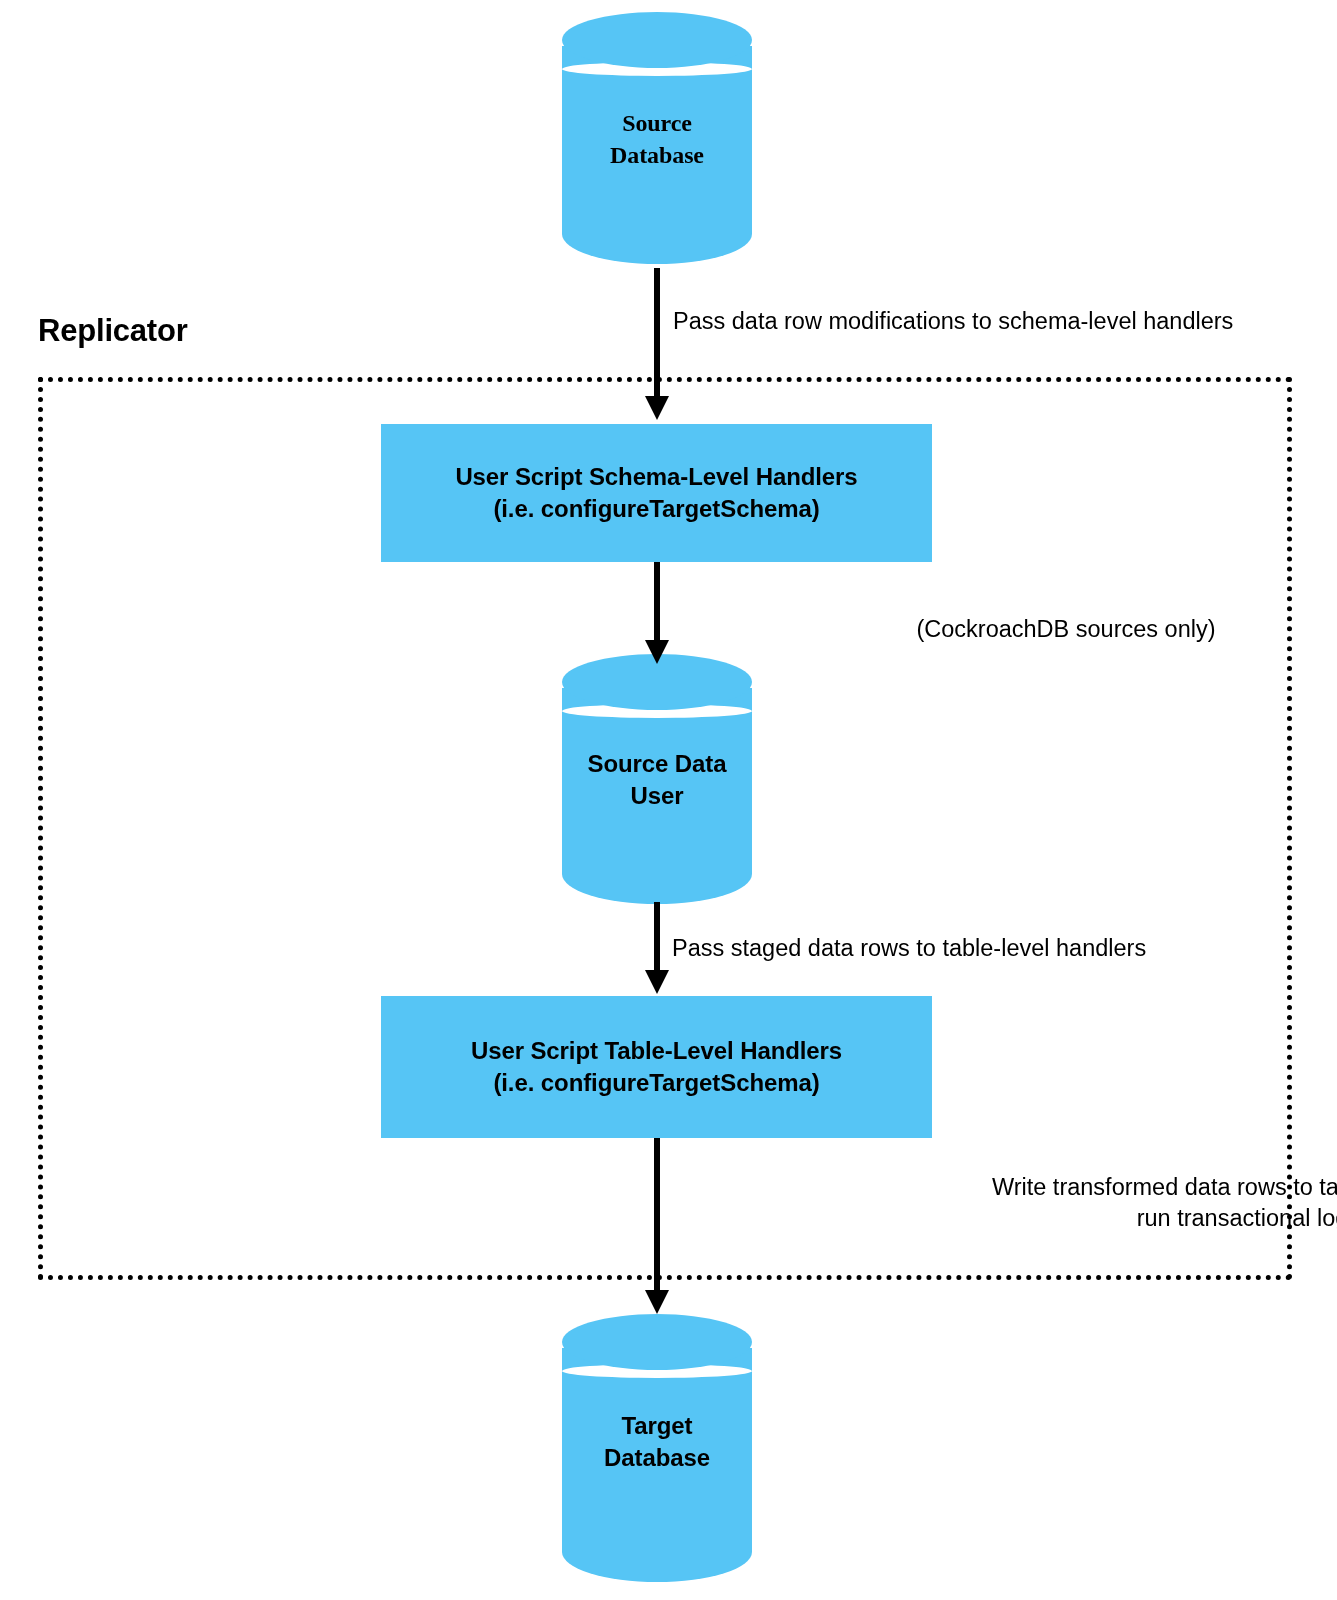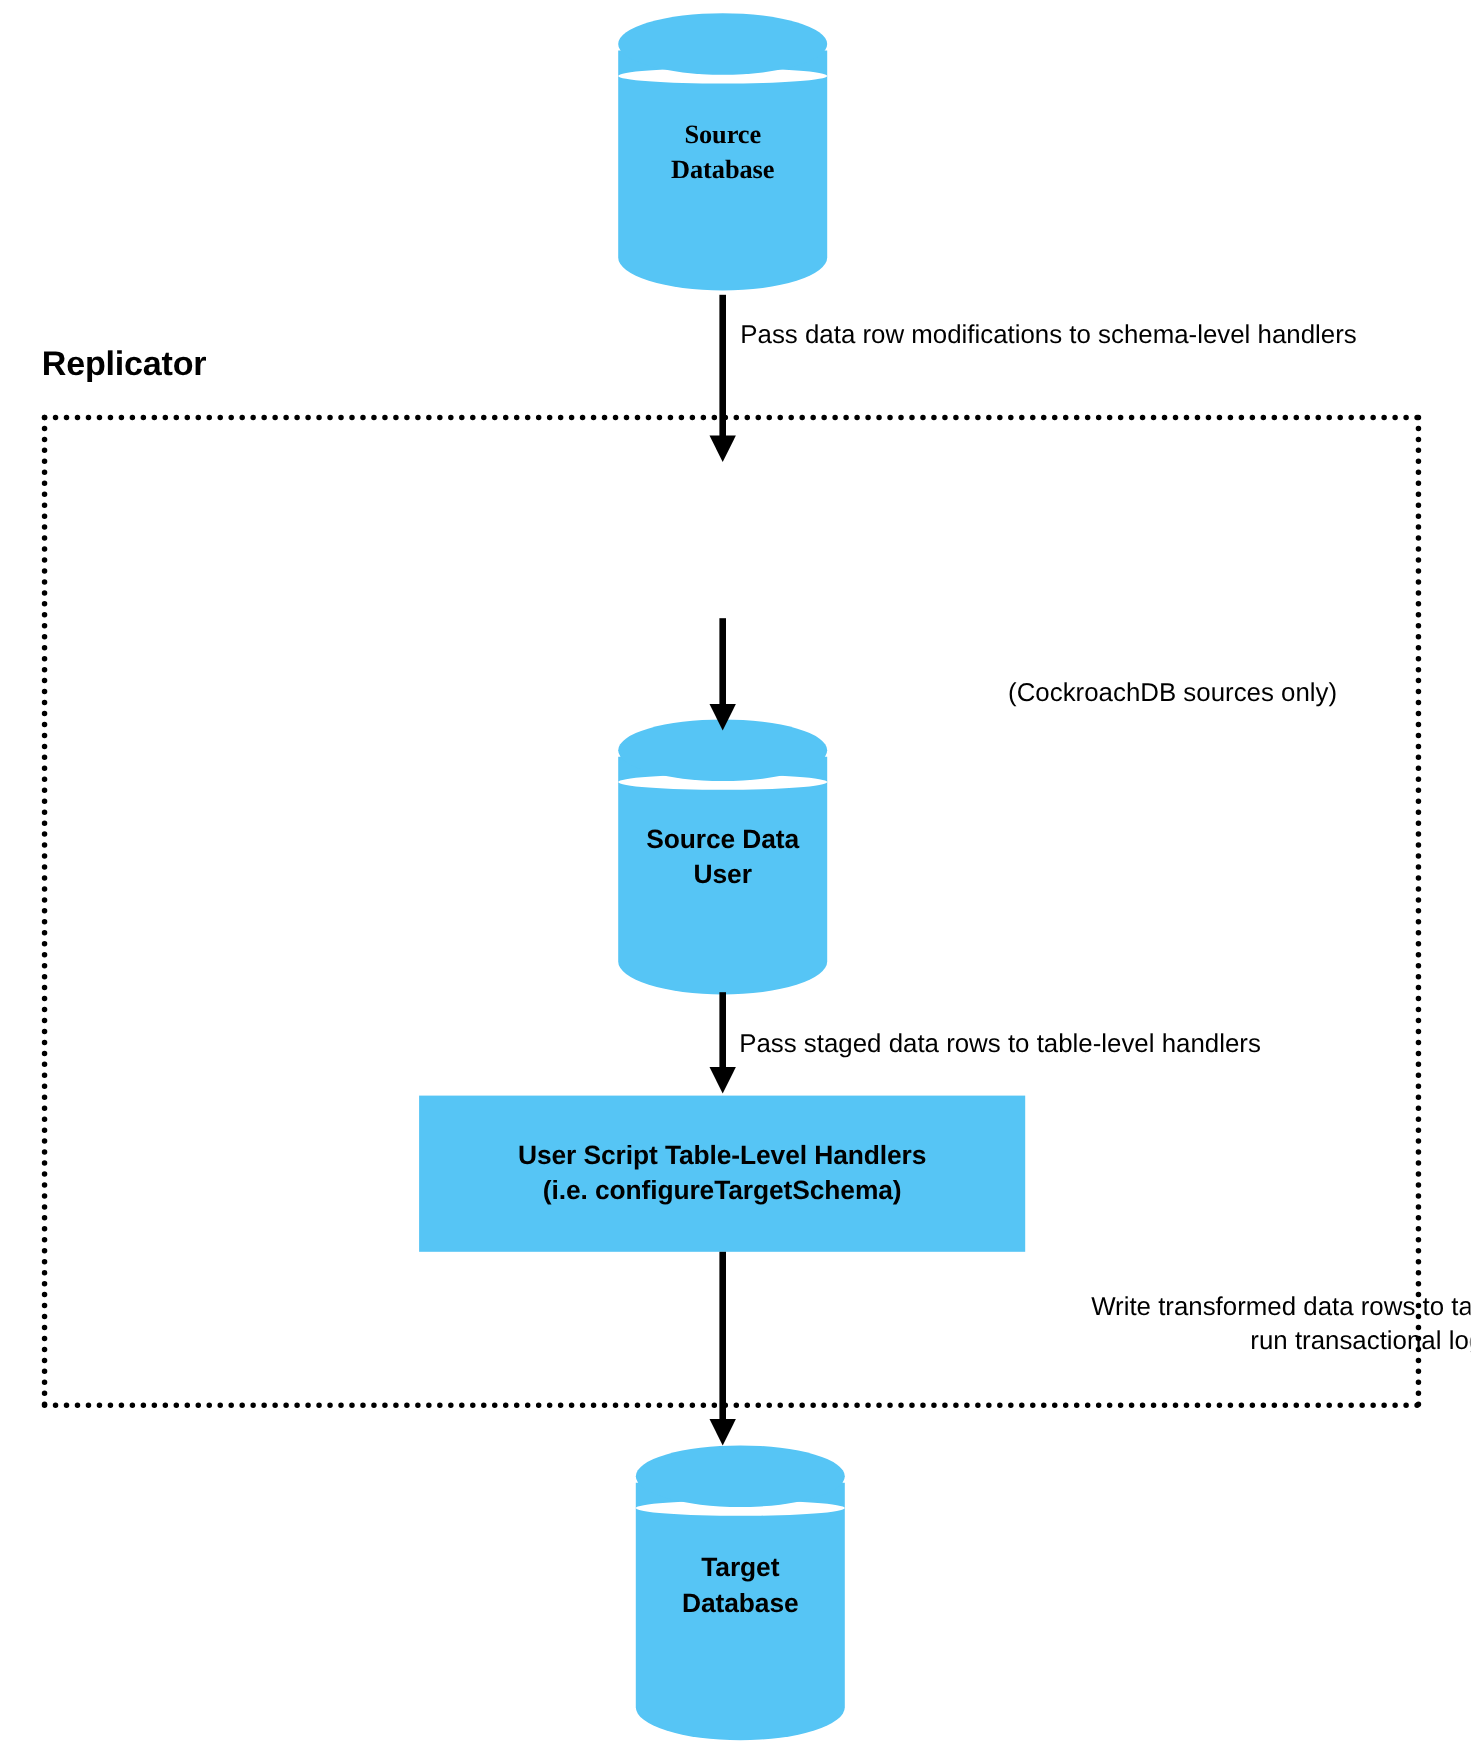--- a/index.html
+++ b/index.html
@@ -153,24 +153,30 @@
     <div class="cyl-label" style="top:96px;">
       <span>Source</span><br>
       <span>Database</span>
     </div>
   </div>
 
   <div class="arrow" style="left:654px; top:268px; height:152px;">
     <div class="arrow-shaft" style="height:130px;"></div>
     <div class="arrow-head" style="top:128px;"></div>
   </div>
-  <div class="arrow-label left" style="left:673px; top:289px; width:640px;">
+  <div class="arrow-label left" style="left:673px; top:306px; width:640px;">
     <span>Pass data row modifications to schema-level handlers</span>
   </div>
 
+  <div class="process-box" style="left:381px; top:424px; width:551px; height:138px;">
+    <div>
+      <span>User Script Schema-Level Handlers</span><br>
+      <span>(i.e. configureTargetSchema)</span>
+    </div>
+  </div>
 
   <div class="arrow" style="left:654px; top:562px; height:102px;">
     <div class="arrow-shaft" style="height:80px;"></div>
     <div class="arrow-head" style="top:78px;"></div>
   </div>
   <div class="arrow-label center" style="left:674px; top:583px; width:784px;">
     <br>
     <span>(CockroachDB sources only)</span>
   </div>
 
@@ -201,21 +207,21 @@
 
   <div class="arrow" style="left:654px; top:1138px; height:176px;">
     <div class="arrow-shaft" style="height:154px;"></div>
     <div class="arrow-head" style="top:152px;"></div>
   </div>
   <div class="arrow-label center" style="left:674px; top:1172px; width:1154px;">
     <span>Write transformed data rows to target database or</span><br>
     <span>run transactional logic</span>
   </div>
 
-  <div class="cylinder" style="left:578px; top:1314px; height:270px;">
+  <div class="cylinder" style="left:562px; top:1314px; height:270px;">
     <div class="cyl-body" style="height:234px;"></div>
     <div class="cyl-top"></div>
     <div class="cyl-gap"></div>
     <div class="cyl-label" style="top:96px;">
       <span>Target</span><br>
       <span>Database</span>
     </div>
   </div>
 
 </div>

